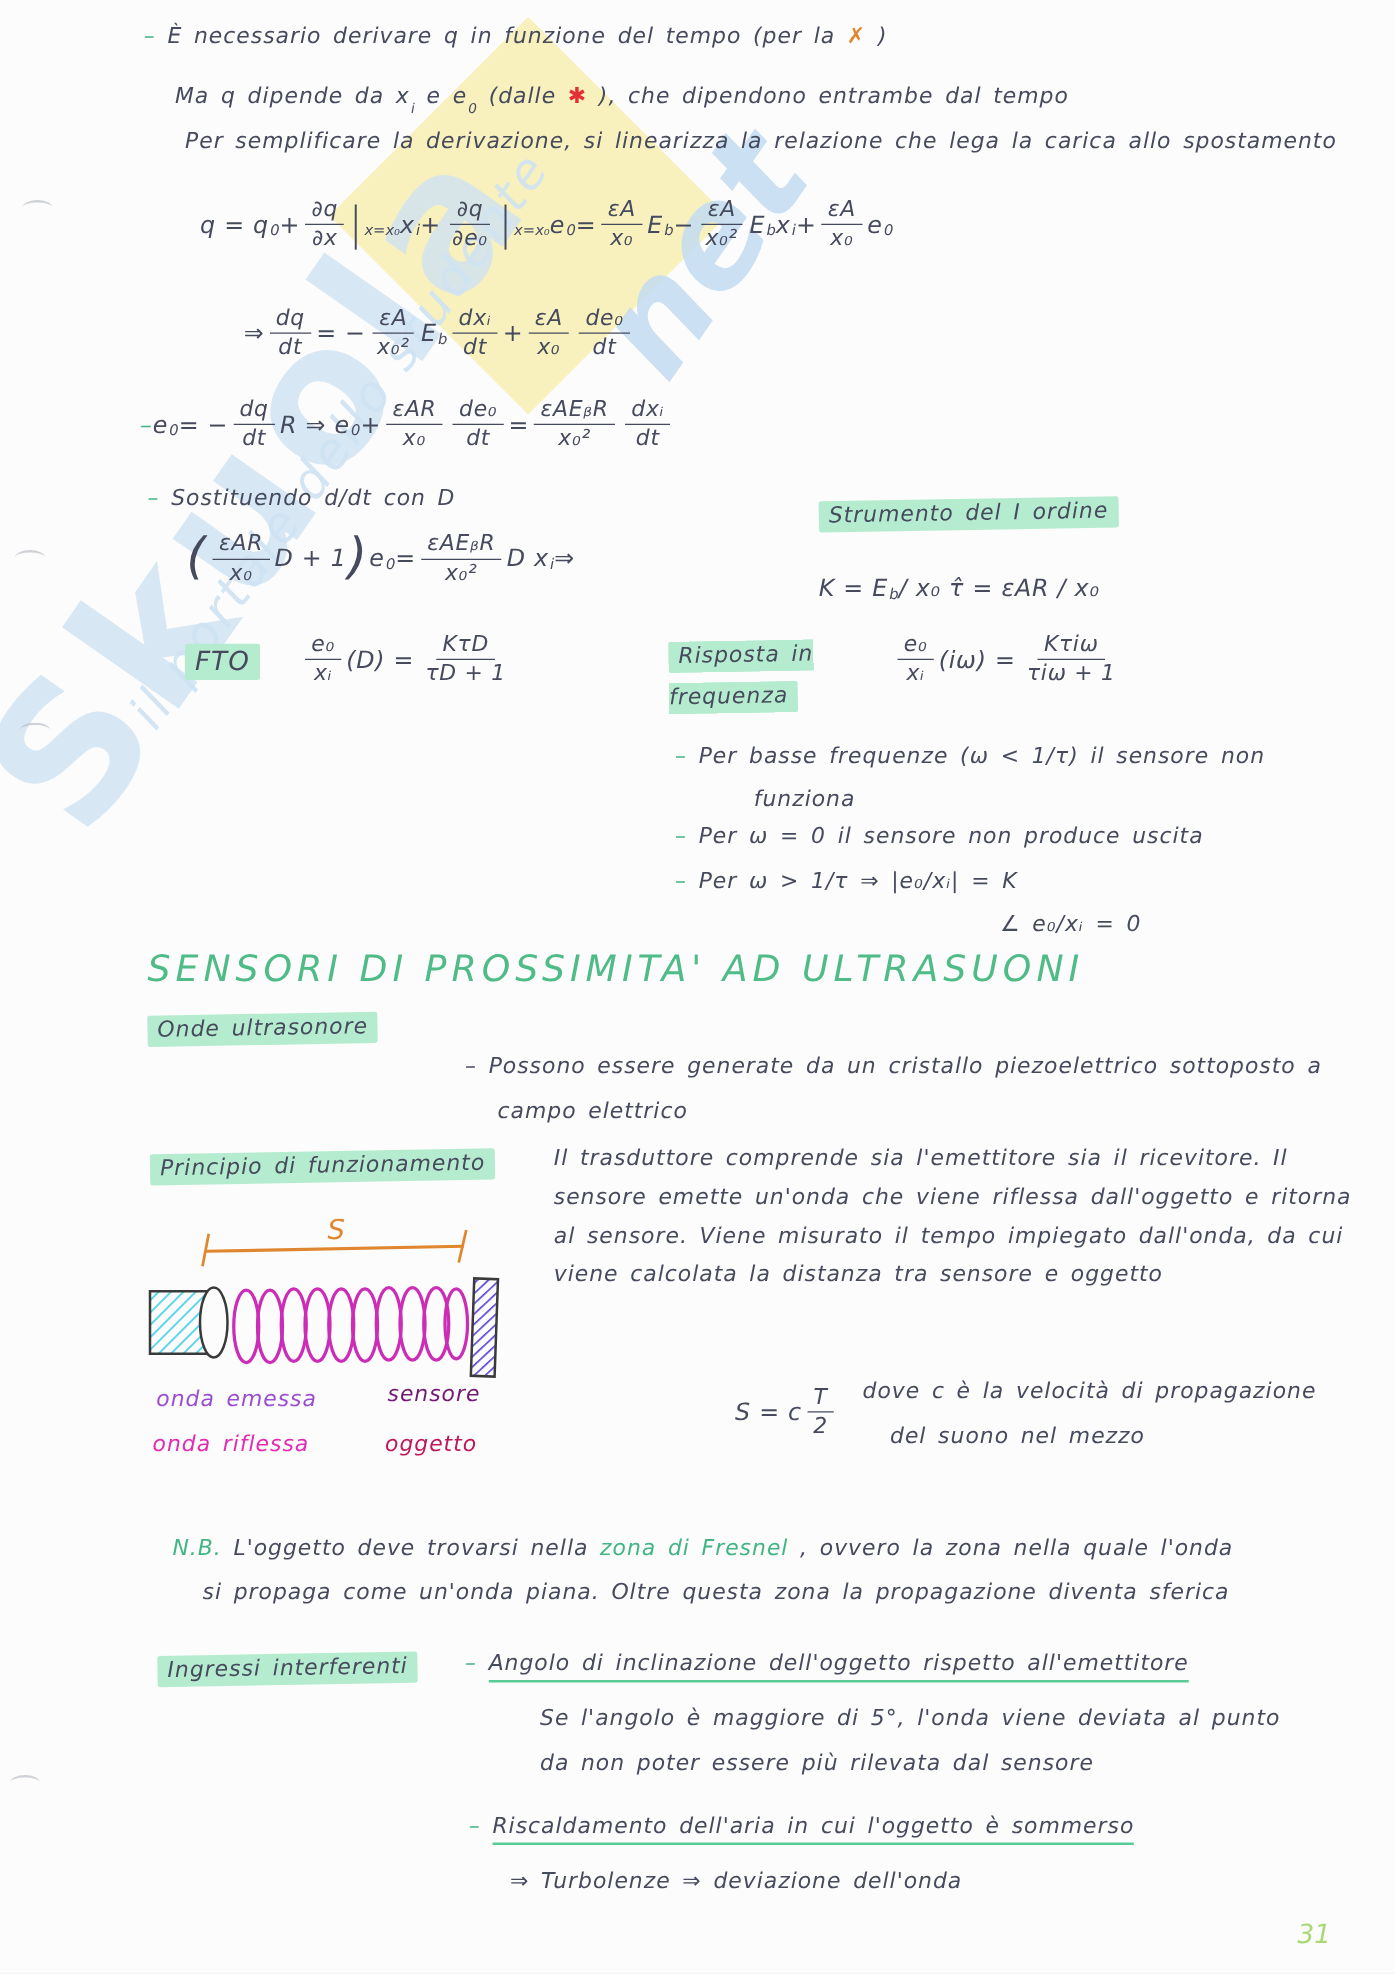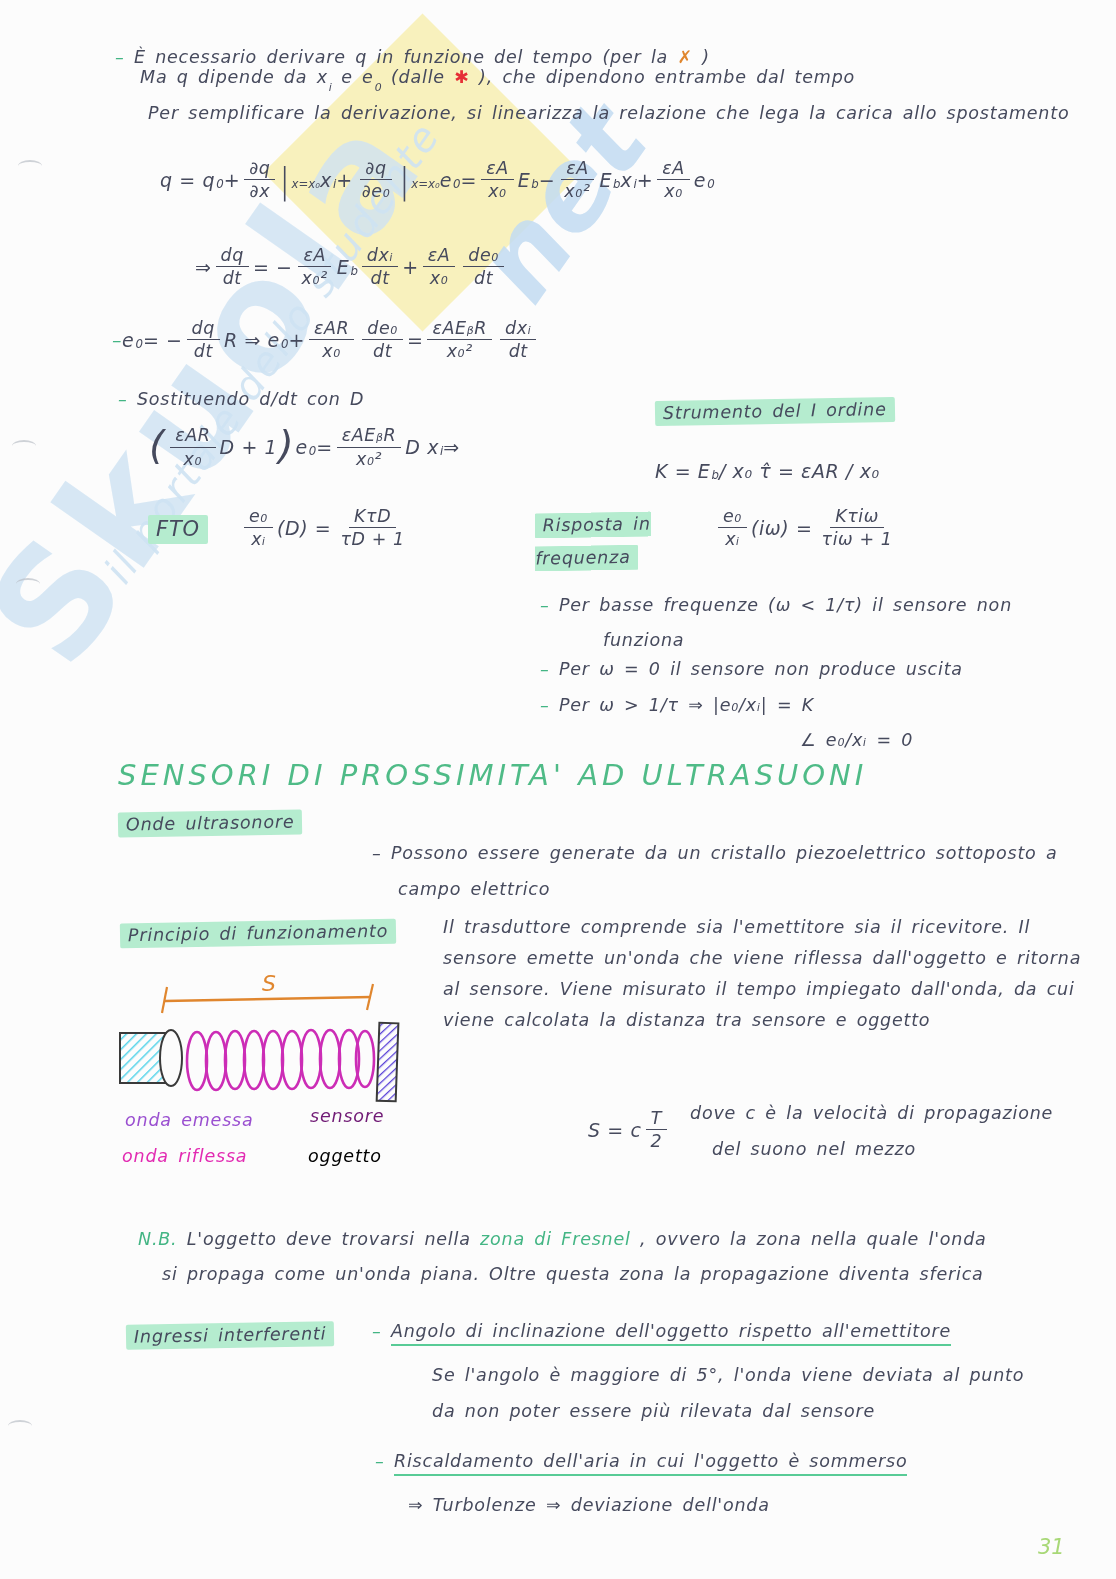--- a/index.html
+++ b/index.html
@@ -31,21 +31,21 @@
   .frac .den{padding:1px 5px 0;}
   .bp{font-size:210%;font-weight:200;margin:0 1px;transform:translateY(-2px);}
   .c-bar{display:inline-block;transform:scaleY(1.9);margin:0 2px;font-weight:300;}
   
   .c-green{color:#43b584;}
   .c-orange{color:#e0862e;}
   .c-red{color:#e62e35;}
   .c-purple{color:#9a4fd0;}
   .c-cyan{color:#701a75;}
   .c-magenta{color:#e22ab2;}
-  .c-indigo{color:#000000;text-align:center;}
+  .c-indigo{color:#be185d;text-align:center;}
   .c-u{border-bottom:2.5px solid #58cb96;padding-bottom:3px;}
   .hl{background:#b5eccf;padding:2px 8px 3px;border-radius:2px;}
   .heading{font-size:29px;letter-spacing:4px;color:#4fbb87;font-style:italic;}
   .wrap{white-space:normal;}
   .tilt-l{transform:rotate(-1deg);}
   .pageno{font-size:21px;font-style:italic;color:#a8d877;}
   .margin-mark{position:absolute;z-index:1;width:24px;height:10px;border-top:2.5px solid #b7bcc4;border-radius:50% 50% 0 0;opacity:.65;}
 </style>
 </head>
 <body>
@@ -55,21 +55,21 @@
   <div class="wm wm-diamond"></div>
   <div class="wm wm-brand">Skuola</div>
   <div class="wm wm-net">net</div>
   <div class="wm wm-tagline">il portale dello studente</div>
 
   <div class="margin-mark" style="left:18px;top:160px;"></div>
   <div class="margin-mark" style="left:12px;top:440px;"></div>
   <div class="margin-mark" style="left:16px;top:578px;"></div>
   <div class="margin-mark" style="left:8px;top:1420px;"></div>
 
-  <div class="abs hw" style="left:115px;top:44px;"><span class="c-green">– </span><span>È necessario derivare q in funzione del tempo (per la </span><span class="c-orange">✗</span><span> )</span></div>
+  <div class="abs hw" style="left:115px;top:16px;"><span class="c-green">– </span><span>È necessario derivare q in funzione del tempo (per la </span><span class="c-orange">✗</span><span> )</span></div>
   <div class="abs hw" style="left:140px;top:64px;"><span>Ma q dipende da x</span><sub>i</sub><span> e e</span><sub>0</sub><span> (dalle </span><span class="c-red">✱</span><span> ), che dipendono entrambe dal tempo</span></div>
   <div class="abs hw" style="left:148px;top:100px;">Per semplificare la derivazione, si linearizza la relazione che lega la carica allo spostamento</div>
 
   <div class="abs eq" style="left:160px;top:158px;">
       <span>q = q</span>
       <sub>0</sub>
       <span> + </span>
       <span class="frac">
         <span class="num">∂q</span>
         <span class="den">∂x</span>

